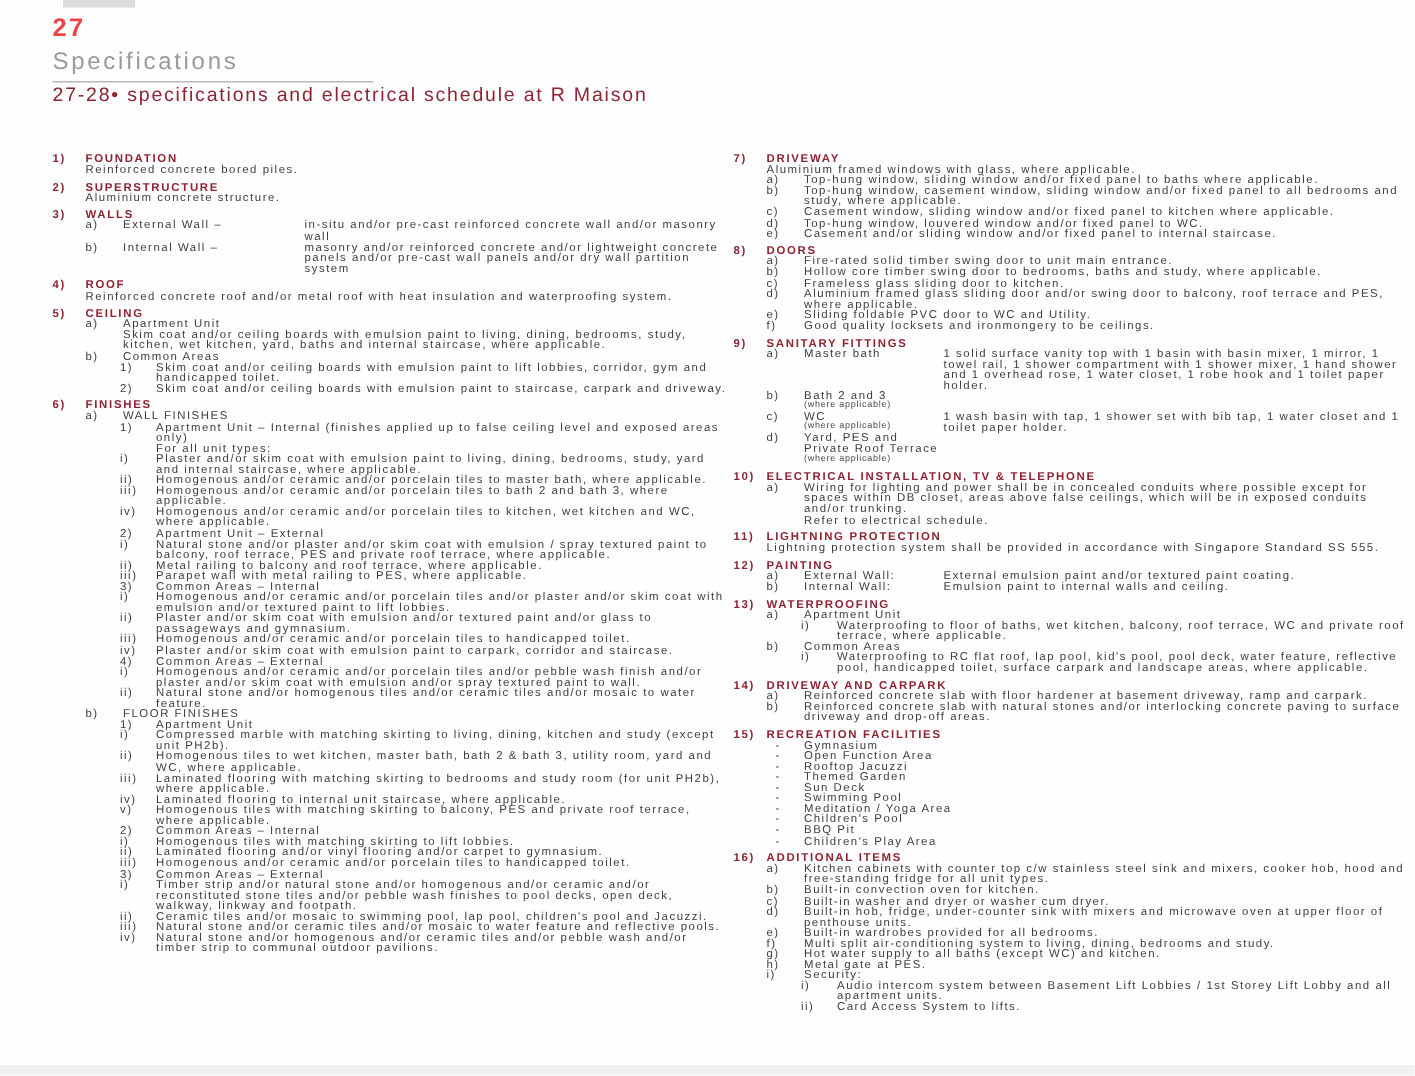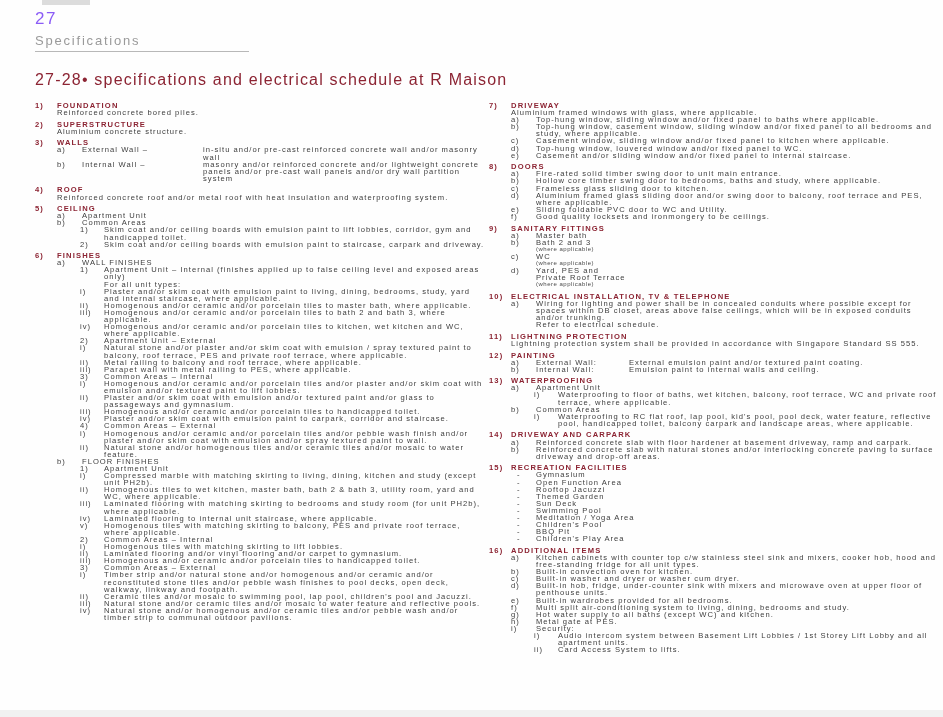--- a/index.html
+++ b/index.html
@@ -9,27 +9,27 @@
     font-family:"Liberation Sans", sans-serif;
     color:#3d3d3d;
     position:relative;
     overflow:hidden;
   }
   .page { position:absolute; inset:0; background:#fefefe; }
 
   
   .top-artifact { position:absolute; left:42px; top:0; width:48px; height:5px; background:#dcdcdc; }
   .header { position:absolute; left:35px; top:9px; }
-  .page-num { font-size:17px; font-weight:normal; color:#8b5cf6; letter-spacing:1.5px; }
+  .page-num { font-size:17px; font-weight:bold; color:#ef4444; letter-spacing:1.5px; }
   .spec-title {
-    font-size:13px; color:#9a9a9a; letter-spacing:1.8px;
+    font-size:16px; color:#9a9a9a; letter-spacing:1.8px;
     margin-top:4px; padding-bottom:3px;
     border-bottom:1px solid #b8b8b8; width:214px;
   }
-  .subtitle { font-size:16px; color:#8c2433; letter-spacing:1.2px; margin-top:19px; }
+  .subtitle { font-size:13px; color:#8c2433; letter-spacing:1.2px; margin-top:0; }
 
   
   .col { position:absolute; top:102px; font-size:7.6px; line-height:7.1px; letter-spacing:1.02px; }
   #col-left  { left:35px;  width:452px; }
   #col-right { left:489px; width:448px; }
 
   .section { display:grid; grid-template-columns:22px 1fr; margin-bottom:4.5px; }
   .sec-num, .sec-title { color:#8c2433; font-weight:bold; letter-spacing:1.15px; }
   .sec-body {}
 
@@ -96,20 +96,24 @@
       </div>
       <div class="section">
         <div class="sec-num">5)</div>
         <div class="sec-body">
           <div class="sec-title">CEILING</div>
           <div class="item lv1">
             <span class="lbl">a)</span>
             <span class="txt">Apartment Unit</span>
           </div>
           <div class="item lv1">
+            <span class="lbl"></span>
+            <span class="txt">Skim coat and/or ceiling boards with emulsion paint to living, dining, bedrooms, study, kitchen, wet kitchen, yard, baths and internal staircase, where applicable.</span>
+          </div>
+          <div class="item lv1">
             <span class="lbl">b)</span>
             <span class="txt">Common Areas</span>
           </div>
           <div class="item lv2">
             <span class="lbl">1)</span>
             <span class="txt">Skim coat and/or ceiling boards with emulsion paint to lift lobbies, corridor, gym and handicapped toilet.</span>
           </div>
           <div class="item lv2">
             <span class="lbl">2)</span>
             <span class="txt">Skim coat and/or ceiling boards with emulsion paint to staircase, carpark and driveway.</span>
@@ -321,28 +325,30 @@
           </div>
         </div>
       </div>
       <div class="section">
         <div class="sec-num">9)</div>
         <div class="sec-body">
           <div class="sec-title">SANITARY FITTINGS</div>
           <div class="cols" style="grid-template-columns: 25px 93px 1fr;">
             <span class="lbl">a)</span>
             <span class="lbl"><span>Master bath</span></span>
+            <span class="txt">1 solid surface vanity top with 1 basin with basin mixer, 1 mirror, 1 towel rail, 1 shower compartment with 1 shower mixer, 1 hand shower and 1 overhead rose, 1 water closet, 1 robe hook and 1 toilet paper holder.</span>
           </div>
           <div class="cols" style="grid-template-columns: 25px 93px 1fr;">
             <span class="lbl">b)</span>
             <span class="lbl"><span>Bath 2 and 3</span><span class="note">(where applicable)</span></span>
           </div>
           <div class="cols" style="grid-template-columns: 25px 93px 1fr;">
             <span class="lbl">c)</span>
             <span class="lbl"><span>WC</span><span class="note">(where applicable)</span></span>
+            <span class="txt">1 wash basin with tap, 1 shower set with bib tap, 1 water closet and 1 toilet paper holder.</span>
           </div>
           <div class="cols" style="grid-template-columns: 25px 93px 1fr;">
             <span class="lbl">d)</span>
             <span class="lbl"><span>Yard, PES and Private Roof Terrace</span><span class="note">(where applicable)</span></span>
           </div>
         </div>
       </div>
       <div class="section">
         <div class="sec-num">10)</div>
         <div class="sec-body">
@@ -391,21 +397,21 @@
           <div class="item lv2">
             <span class="lbl">i)</span>
             <span class="txt">Waterproofing to floor of baths, wet kitchen, balcony, roof terrace, WC and private roof terrace, where applicable.</span>
           </div>
           <div class="item lv1">
             <span class="lbl">b)</span>
             <span class="txt">Common Areas</span>
           </div>
           <div class="item lv2">
             <span class="lbl">i)</span>
-            <span class="txt">Waterproofing to RC flat roof, lap pool, kid's pool, pool deck, water feature, reflective pool, handicapped toilet, balcony carpark and landscape areas, where applicable.</span>
+            <span class="txt">Waterproofing to RC flat roof, lap pool, kid's pool, pool deck, water feature, reflective pool, handicapped toilet, surface carpark and landscape areas, where applicable.</span>
           </div>
         </div>
       </div>
       <div class="section">
         <div class="sec-num">14)</div>
         <div class="sec-body">
           <div class="sec-title">DRIVEWAY AND CARPARK</div>
           <div class="item lv1">
             <span class="lbl">a)</span>
             <span class="txt">Reinforced concrete slab with floor hardener at basement driveway, ramp and carpark.</span>

